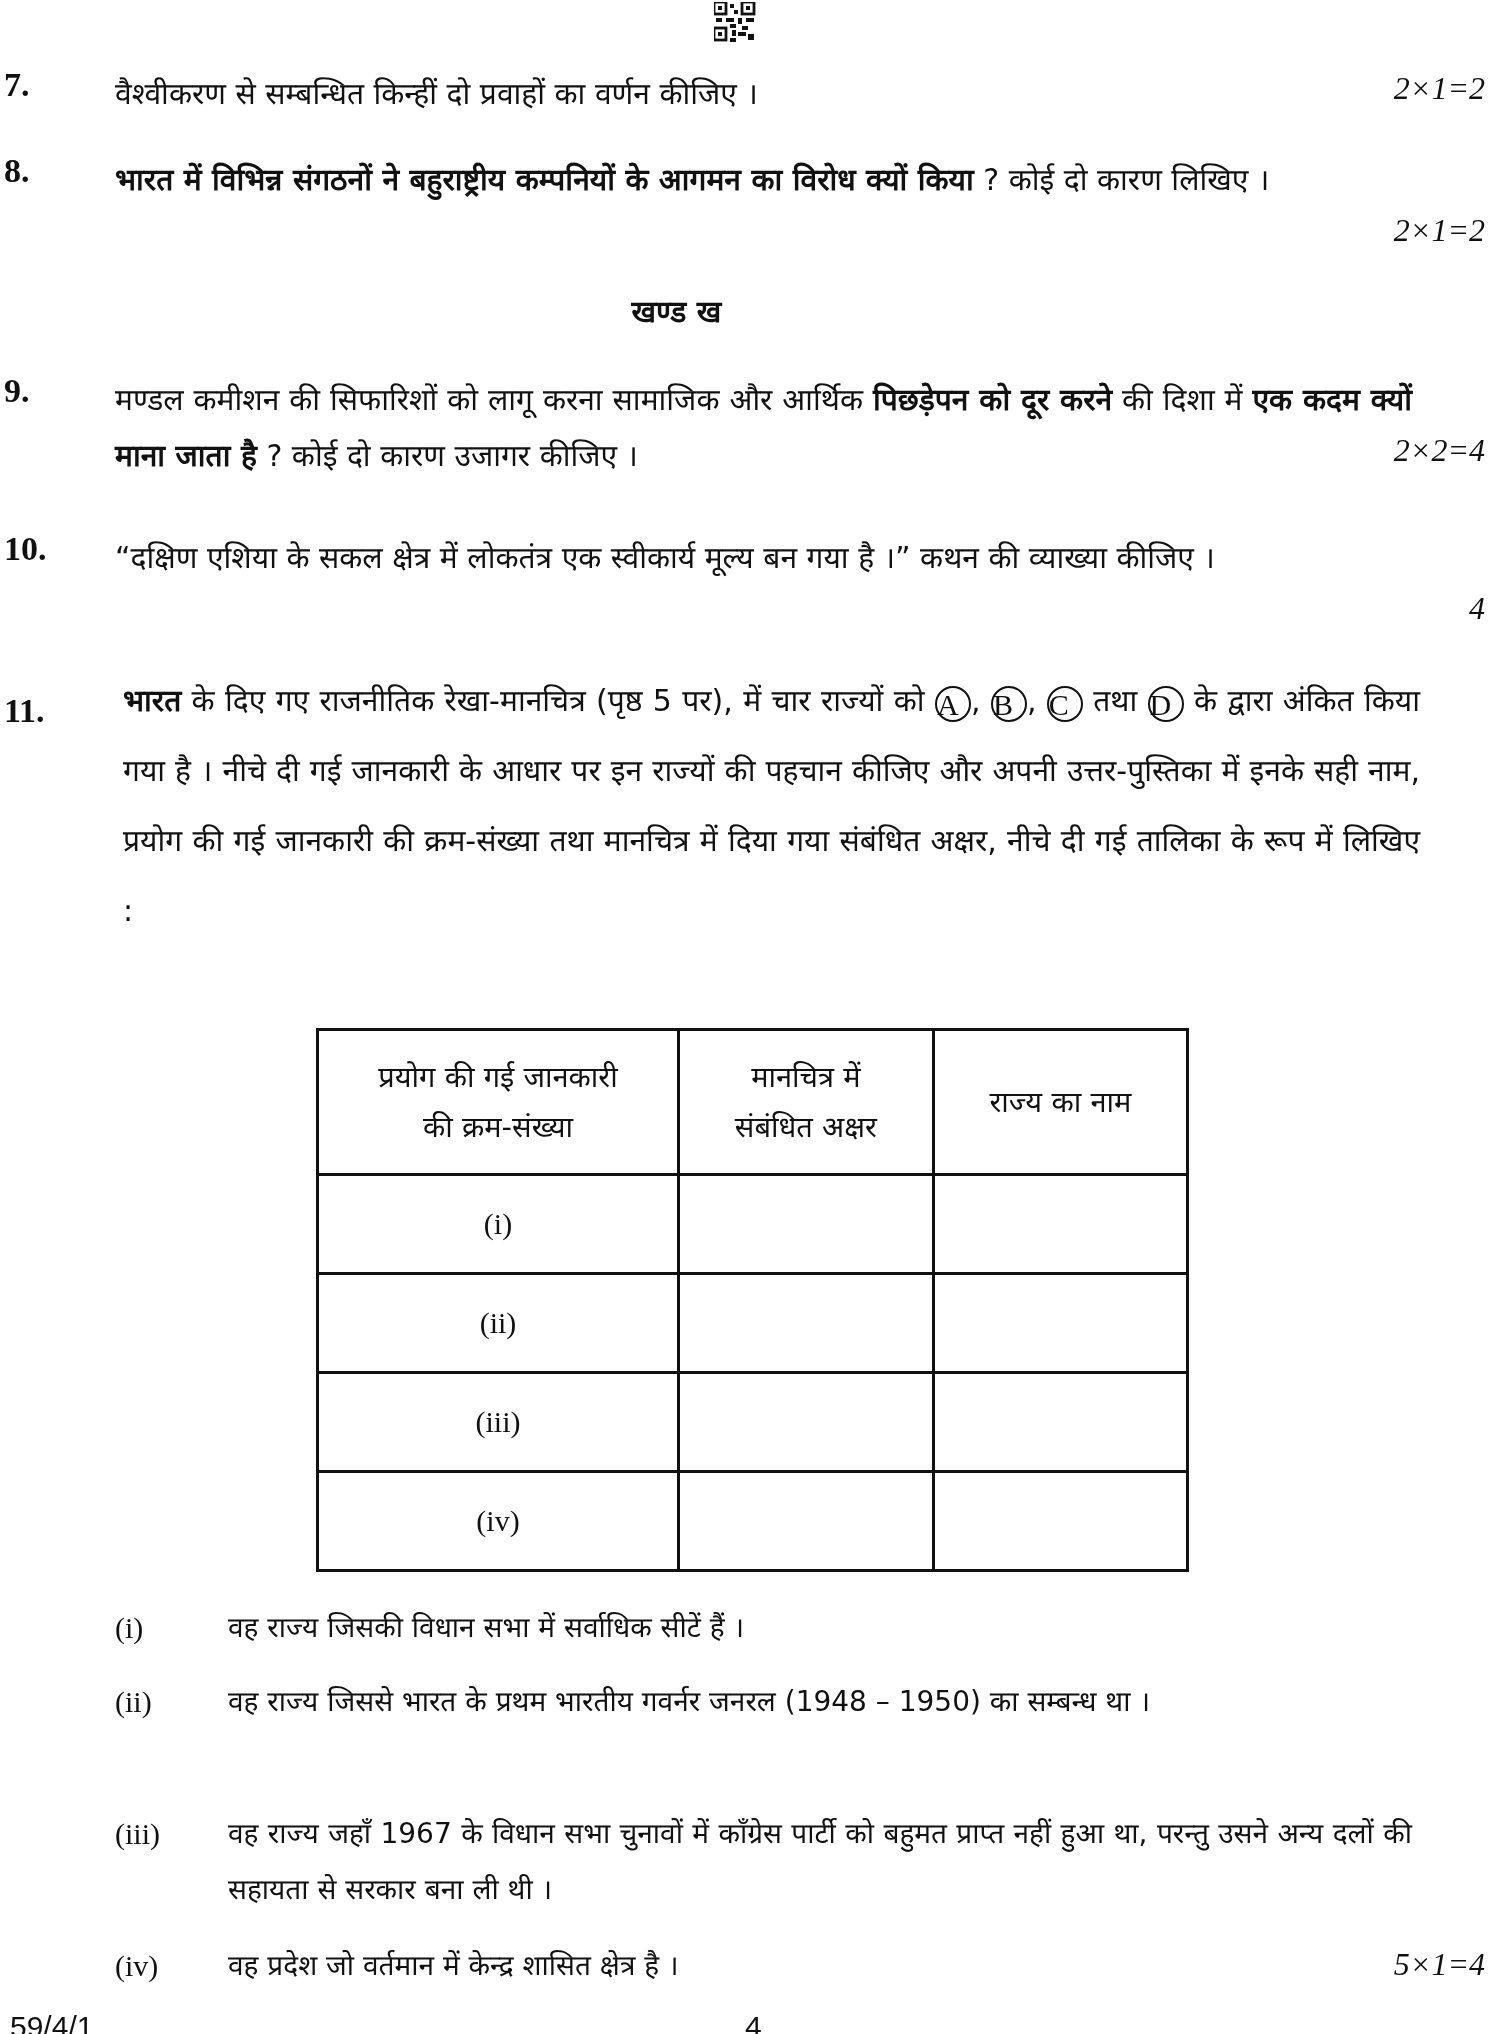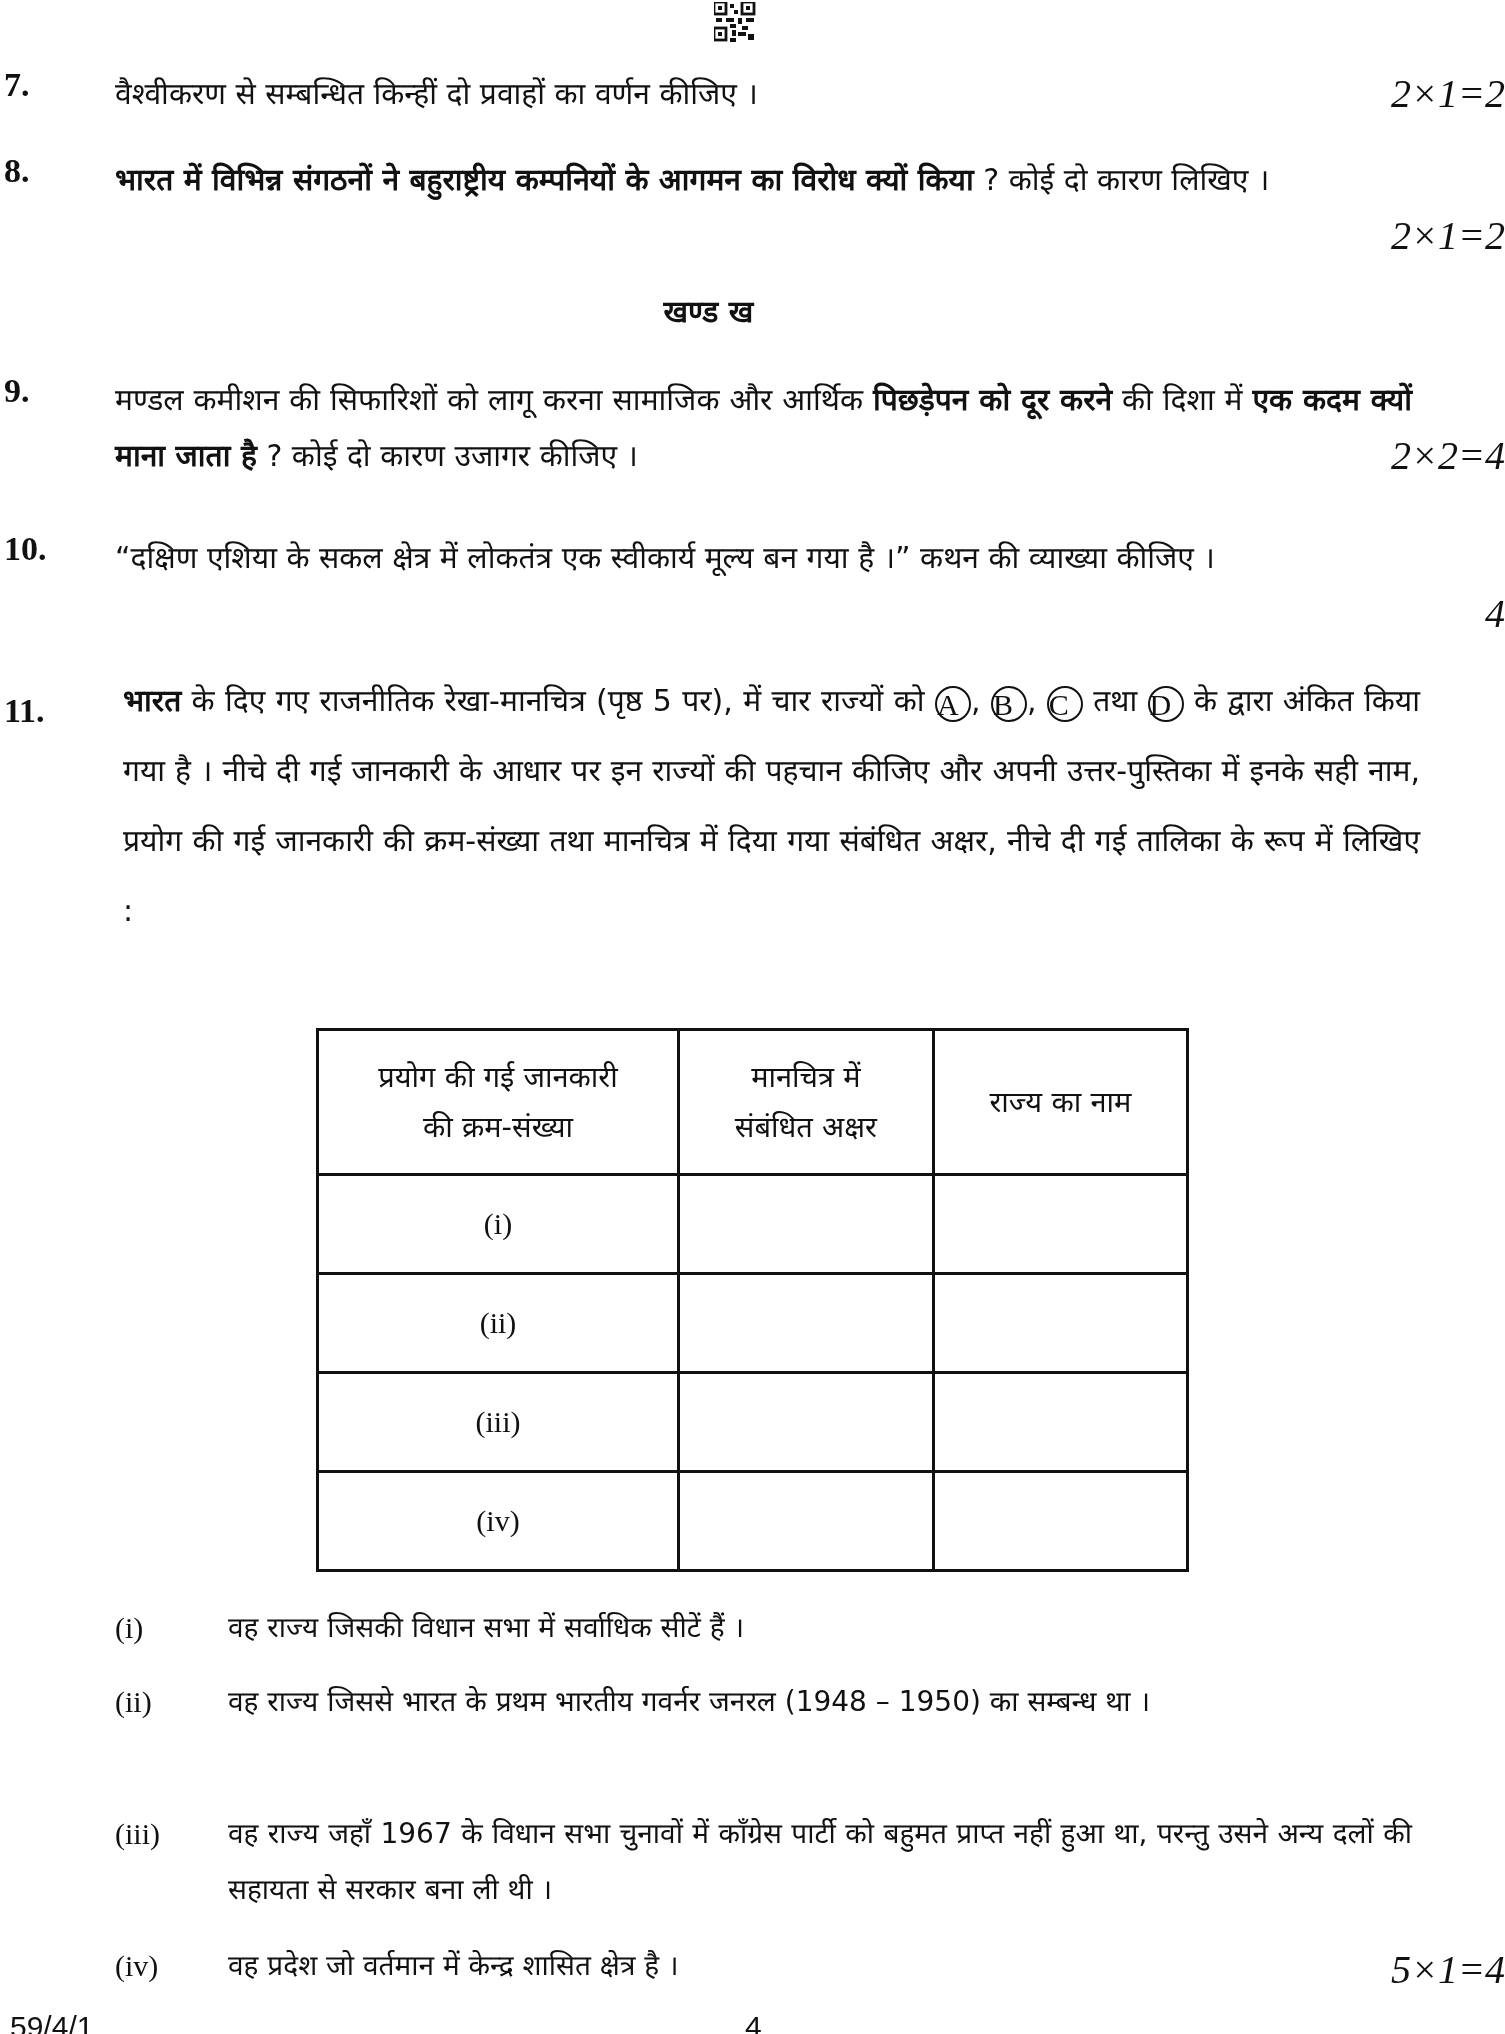--- a/index.html
+++ b/index.html
@@ -40,36 +40,35 @@
       width: 1297px;
       font-family: "DejaVu Sans", "Liberation Sans", sans-serif;
       font-size: 30px;
       line-height: 56px;
       text-align: justify;
       text-align-last: left;
     }
     .qtext.loose { line-height: 70px; margin-left: 8px; }
     .marks {
       position: absolute;
-      right: 0;
+      right: 20px;
       font-family: "Liberation Serif", "DejaVu Serif", serif;
       font-style: italic;
-      font-size: 40px;
+      font-size: 32px;
     }
     .b { font-weight: bold; }
     .section-title {
       position: absolute;
       top: 290px;
       left: 0;
       width: 1353px;
       text-align: center;
       font-family: "DejaVu Sans", "Liberation Sans", sans-serif;
       font-weight: bold;
       font-size: 30px;
-      padding-left: 32px;
     }
     .circ {
       display: inline-block;
       width: 36px;
       height: 36px;
       line-height: 34px;
       border: 2.5px solid #111;
       border-radius: 50%;
       text-align: center;
       font-family: "Liberation Serif", "DejaVu Serif", serif;

